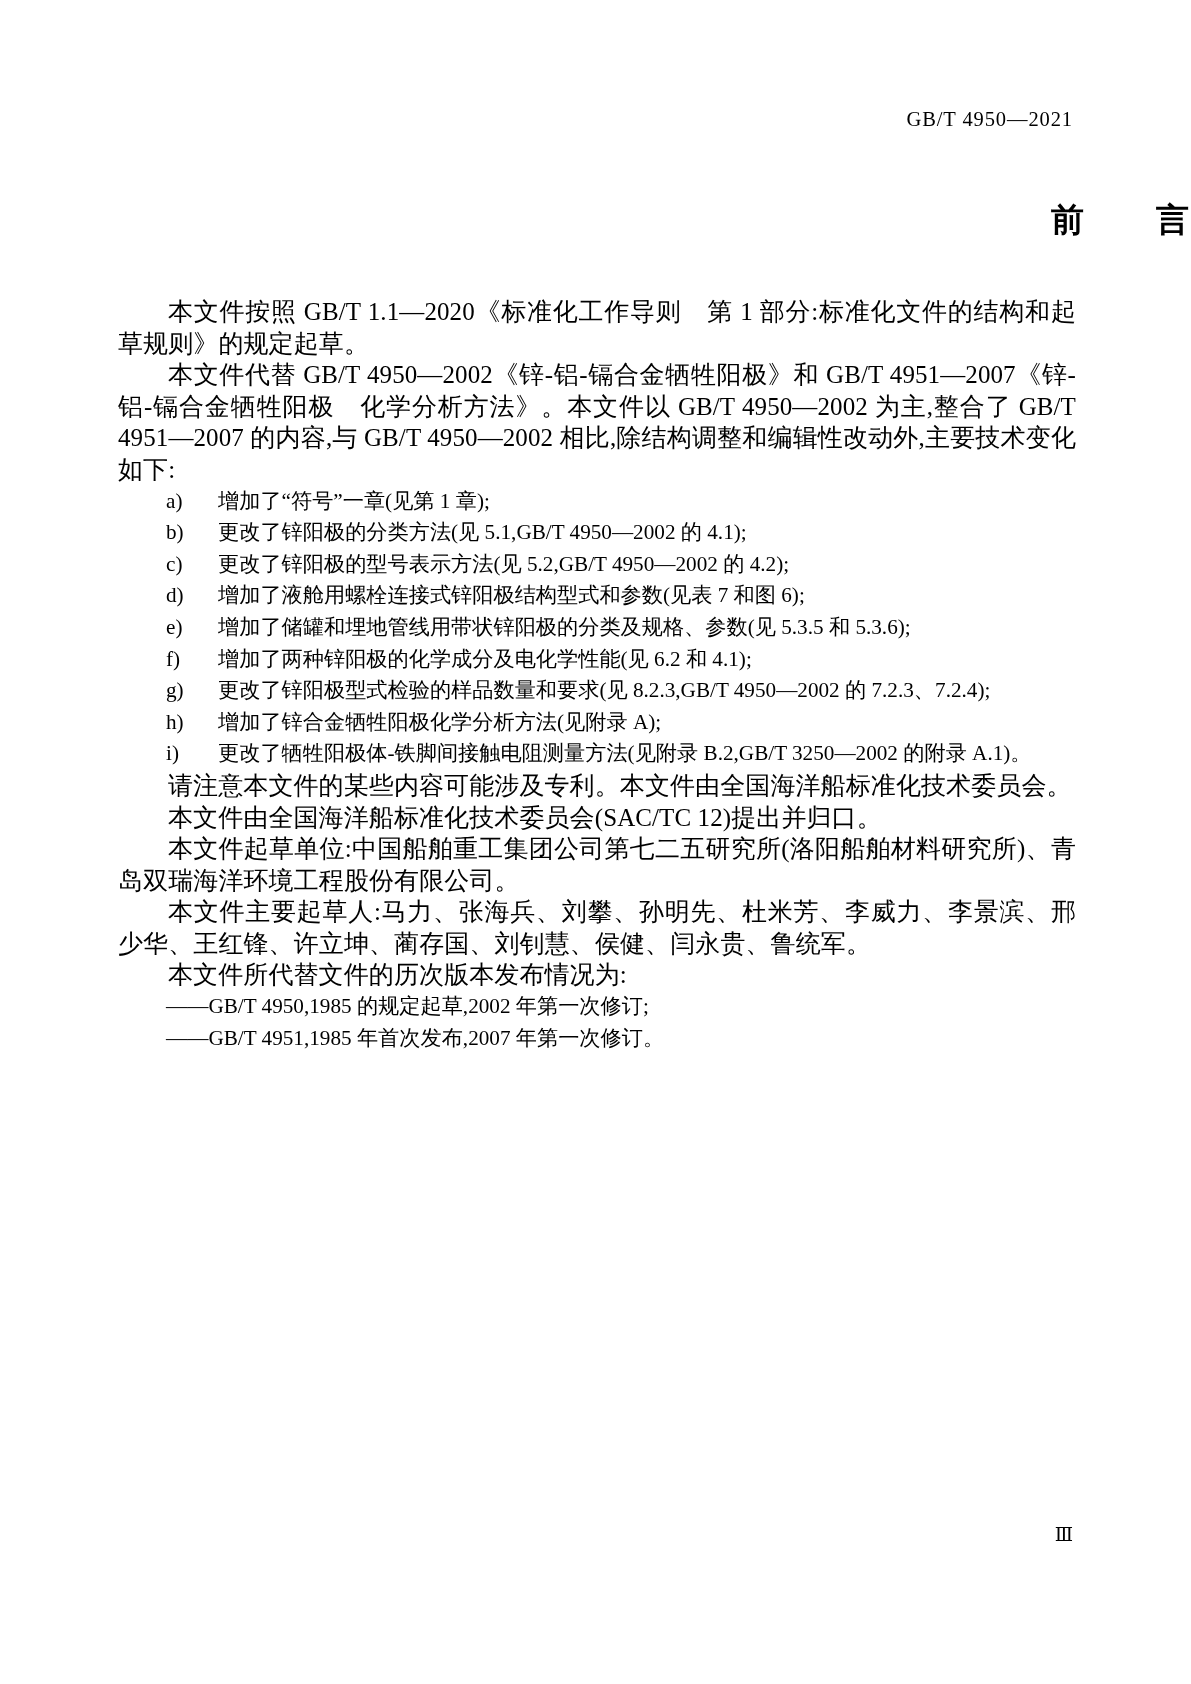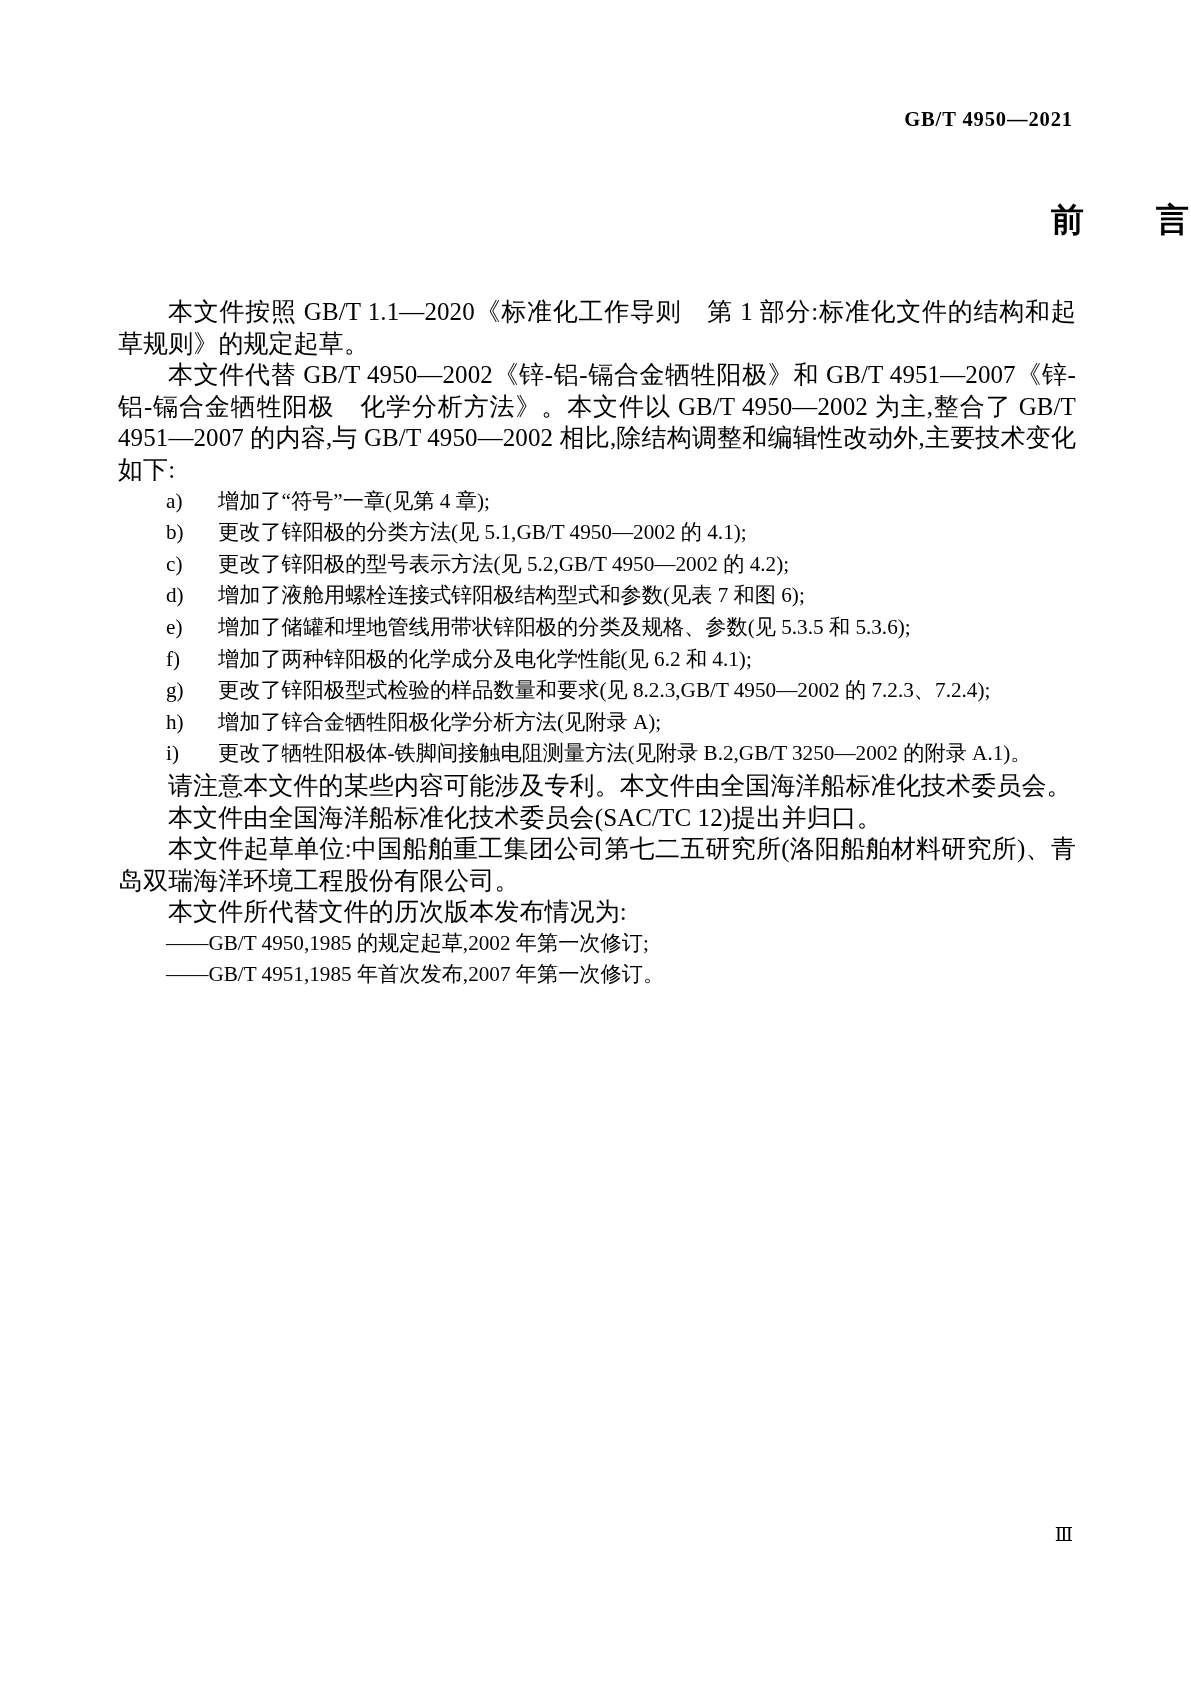--- a/index.html
+++ b/index.html
@@ -26,21 +26,21 @@
     top: 108px;
     left: 118px;
     right: 118px;
     height: 30px;
   }
   .header-std-no {
     position: absolute;
     right: 0;
     top: 0;
     font-family: "Liberation Serif", "DejaVu Serif", serif;
-    font-weight: bold;
+    font-weight: normal;
     font-size: 20.5px;
     letter-spacing: 0.9px;
     white-space: nowrap;
   }
   
   .doc-title {
     position: absolute;
     top: 198px;
     left: 0;
     width: 1191px;
@@ -118,21 +118,21 @@
 
   <div class="content">
 
     <p class="para">本文件按照 GB/T 1.1—2020《标准化工作导则　第 1 部分:标准化文件的结构和起草规则》的规定起草。</p>
 
     <p class="para">本文件代替 GB/T 4950—2002《锌-铝-镉合金牺牲阳极》和 GB/T 4951—2007《锌-铝-镉合金牺牲阳极　化学分析方法》。本文件以 GB/T 4950—2002 为主,整合了 GB/T 4951—2007 的内容,与 GB/T 4950—2002 相比,除结构调整和编辑性改动外,主要技术变化如下:</p>
 
     <ul class="list">
       <li class="list-item">
         <span class="list-marker">a)</span>
-        <span class="list-text">增加了“符号”一章(见第 4 章);</span>
+        <span class="list-text">增加了“符号”一章(见第 1 章);</span>
       </li>
       <li class="list-item">
         <span class="list-marker">b)</span>
         <span class="list-text">更改了锌阳极的分类方法(见 5.1,GB/T 4950—2002 的 4.1);</span>
       </li>
       <li class="list-item">
         <span class="list-marker">c)</span>
         <span class="list-text">更改了锌阳极的型号表示方法(见 5.2,GB/T 4950—2002 的 4.2);</span>
       </li>
       <li class="list-item">
@@ -157,20 +157,21 @@
       </li>
       <li class="list-item">
         <span class="list-marker">i)</span>
         <span class="list-text">更改了牺牲阳极体-铁脚间接触电阻测量方法(见附录 B.2,GB/T 3250—2002 的附录 A.1)。</span>
       </li>
     </ul>
 
     <p class="para">请注意本文件的某些内容可能涉及专利。本文件由全国海洋船标准化技术委员会。</p>
     <p class="para">本文件由全国海洋船标准化技术委员会(SAC/TC 12)提出并归口。</p>
     <p class="para">本文件起草单位:中国船舶重工集团公司第七二五研究所(洛阳船舶材料研究所)、青岛双瑞海洋环境工程股份有限公司。</p>
+    <p class="para">本文件主要起草人:马力、张海兵、刘攀、孙明先、杜米芳、李威力、李景滨、邢少华、王红锋、许立坤、蔺存国、刘钊慧、侯健、闫永贵、鲁统军。</p>
     <p class="para">本文件所代替文件的历次版本发布情况为:</p>
 
     <div class="dash-item">——GB/T 4950,1985 的规定起草,2002 年第一次修订;</div>
     <div class="dash-item">——GB/T 4951,1985 年首次发布,2007 年第一次修订。</div>
 
   </div>
 
   <div class="page-number">Ⅲ</div>
 
 </div>

